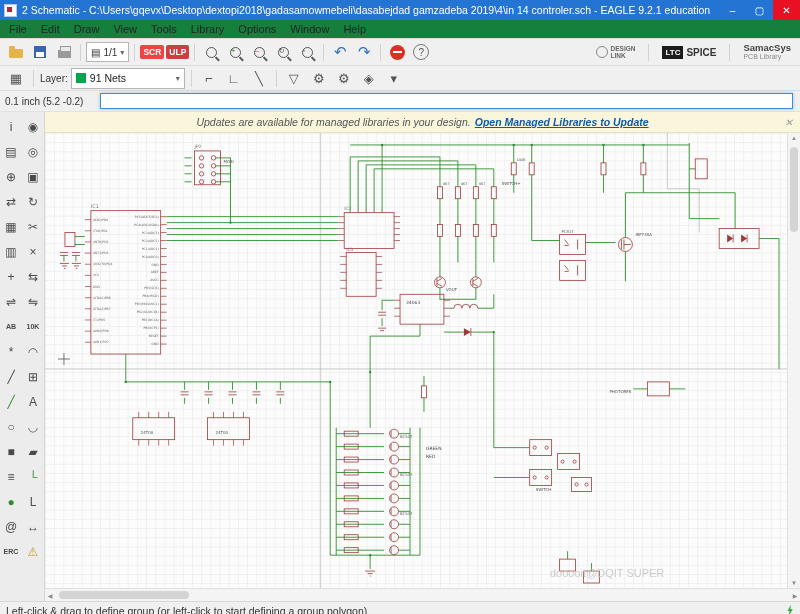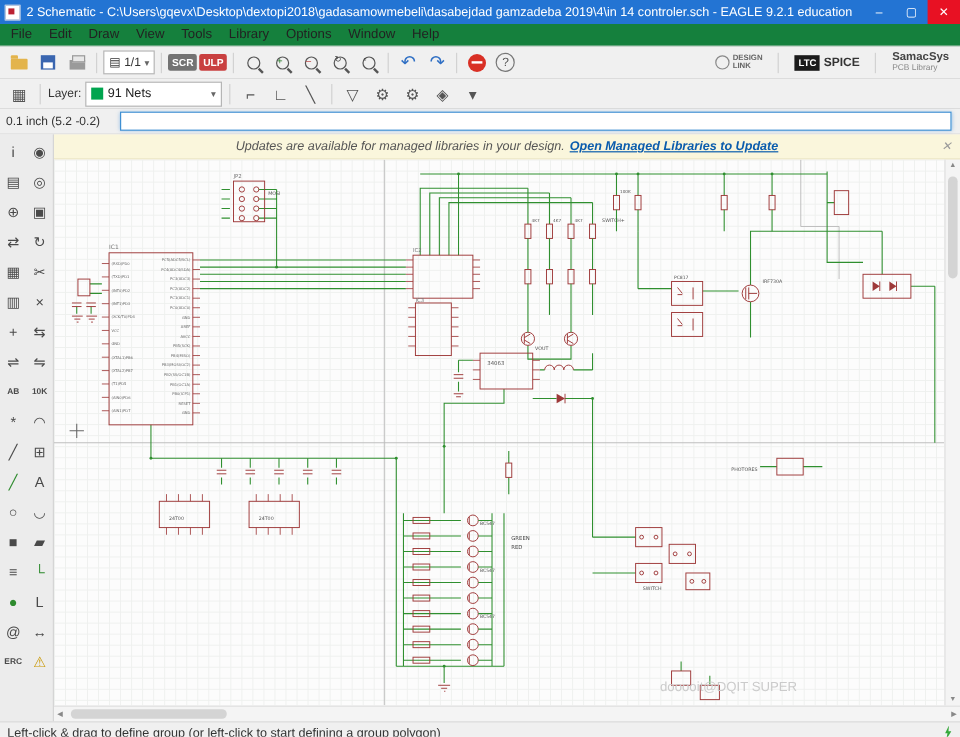--- a/index.html
+++ b/index.html
@@ -17,21 +17,21 @@
   .tbtn{width:22px;height:22px;display:flex;align-items:center;justify-content:center;font-size:13px;color:#555;border-radius:2px;}
   .sep{width:1px;height:17px;background:#d2d2d2;margin:0 3px;flex:none;}
   .folder{width:14px;height:9px;background:#e3b44c;border-radius:1px;position:relative;margin-top:3px;}
   .folder::before{content:"";position:absolute;top:-3px;left:0;width:6px;height:3px;background:#e3b44c;border-radius:1px 1px 0 0;}
   .floppy{width:12px;height:12px;background:#3a66b0;position:relative;}
   .floppy::after{content:"";position:absolute;left:2px;bottom:1px;width:8px;height:5px;background:#fff;}
   .printer{width:13px;height:8px;background:#9a9a9a;position:relative;margin-top:4px;}
   .printer::before{content:"";position:absolute;top:-4px;left:2px;width:9px;height:4px;background:#e8e8e8;border:1px solid #9a9a9a;}
   .combo{display:flex;align-items:center;gap:3px;border:1px solid #b5b5b5;background:#fff;height:18px;padding:0 4px;font-size:10px;color:#333;}
   .badge{font-size:8.5px;font-weight:bold;color:#fff;padding:2px 3px;border-radius:2px;}
-  .scr{background:#737373}.ulp{background:#c94040}
+  .scr{background:#ef4444}.ulp{background:#c94040}
   .mag{width:9px;height:9px;border:1.5px solid #555;border-radius:50%;position:relative;}
   .mag::after{content:"";position:absolute;width:5px;height:1.5px;background:#555;bottom:-3px;right:-4px;transform:rotate(45deg);}
   .mag::before{position:absolute;top:-2px;left:0;font-size:8px;line-height:9px;}
   .mag.plus::before{content:"+";color:#2a7a2a;}
   .mag.minus::before{content:"–";color:#b33;}
   .mag.redraw::before{content:"↻";color:#444;font-size:7px;}
   .mag.select::before{content:"▫";color:#444;font-size:7px;}
   .undoredo{color:#2f6fc4;font-size:15px;}
   .stop{width:15px;height:15px;border-radius:50%;background:#d93025;position:relative;}
   .stop::after{content:"";position:absolute;left:3px;top:6.5px;width:9px;height:2px;background:#fff;}

